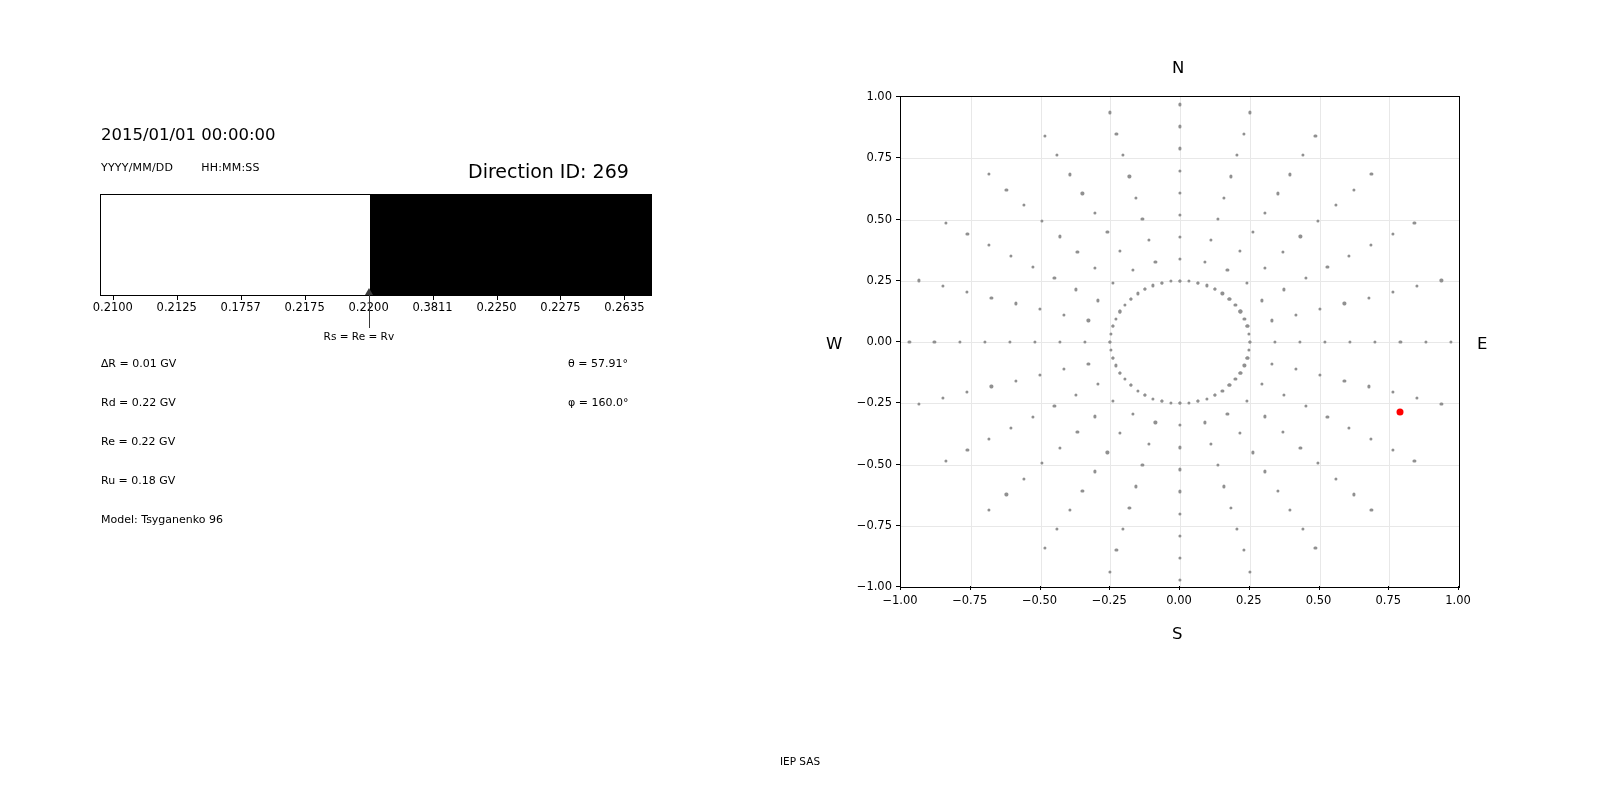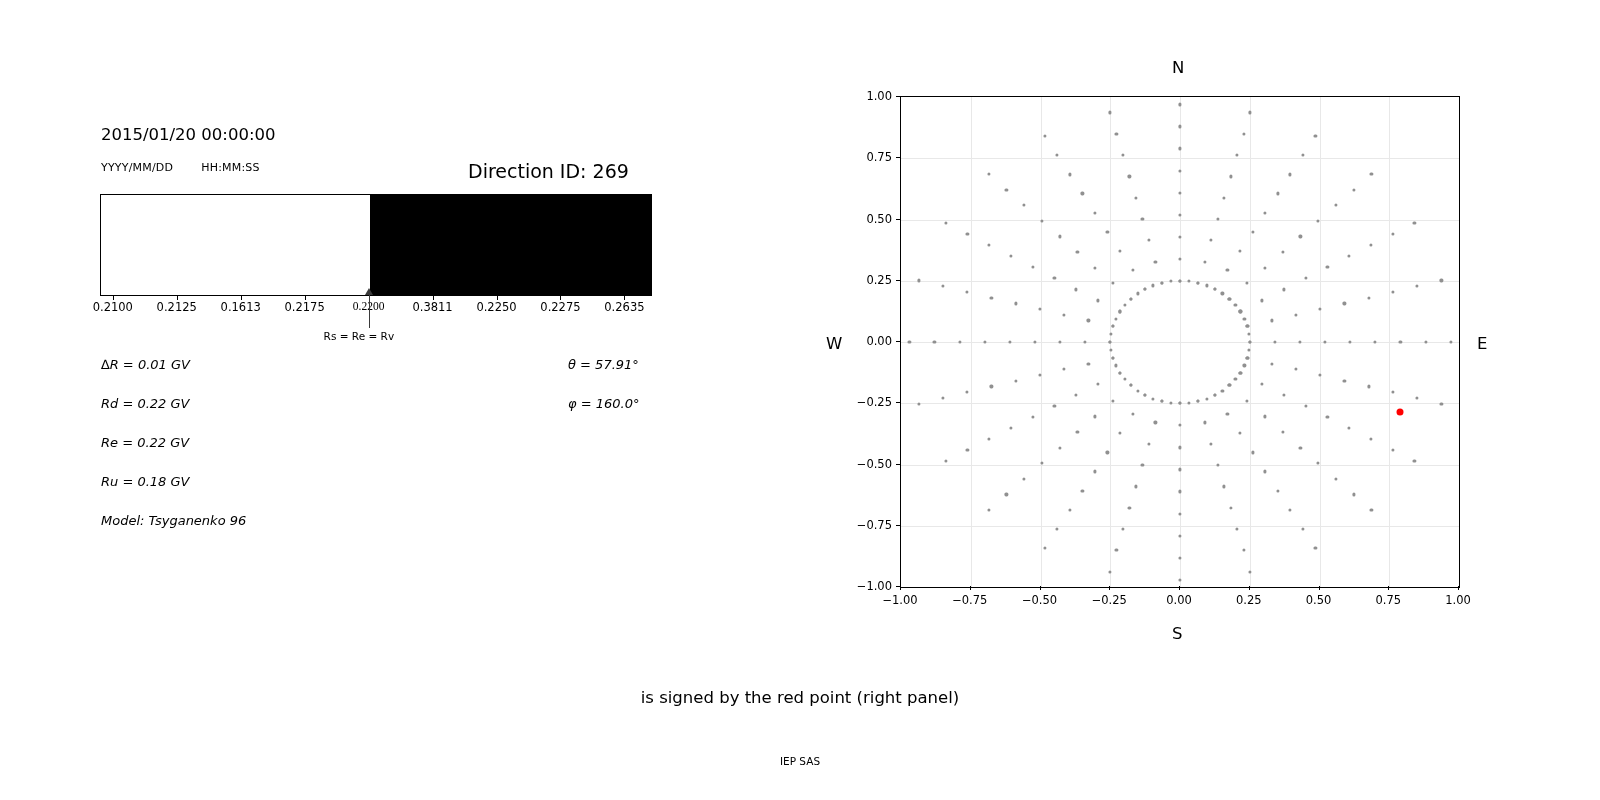--- a/index.html
+++ b/index.html
@@ -119,23 +119,22 @@
   #rs-label {
     position: absolute;
     left: 330px;
     top: 330px;
     font-size: 10.5px;
     white-space: nowrap;
   }
 
   .param {
     position: absolute;
-    font-size: 13px;
-    white-space: nowrap;
-    font-style: italic;
+    font-size: 11px;
+    white-space: nowrap;
   }
   #p-dr    { left: 101px; top: 357px; }
   #p-rd    { left: 101px; top: 396px; }
   #p-re    { left: 101px; top: 435px; }
   #p-ru    { left: 101px; top: 474px; }
   #p-model { left: 101px; top: 513px; }
   #p-theta { left: 568px; top: 357px; }
   #p-phi   { left: 568px; top: 396px; }
 
   
@@ -235,21 +234,21 @@
     text-align: center;
     font-size: 10.5px;
   }
 </style>
 </head>
 <body>
 
 <div id="left-panel">
 
 
-  <div class="info-line" id="datetime">2015/01/20 00:00:00</div>
+  <div class="info-line" id="datetime">2015/01/01 00:00:00</div>
 
   <div id="datetime-fmt">
     <span class="fmt-date">YYYY/MM/DD</span><span class="fmt-time">HH:MM:SS</span>
   </div>
 
   <div id="direction-id">Direction ID: 269</div>
 
   <div id="penumbra-box">
     <div id="penumbra-black" style="left: 268.605px; width: 281.395px; background: rgb(0, 0, 0);"></div>
   </div>
@@ -260,23 +259,23 @@
       <div class="tick" style="left: 204.651px;"></div>
       <div class="tick" style="left: 268.605px;"></div>
       <div class="tick" style="left: 332.558px;"></div>
       <div class="tick" style="left: 396.512px;"></div>
       <div class="tick" style="left: 460.465px;"></div>
       <div class="tick" style="left: 524.419px;"></div>
     </div>
   <div id="penumbra-ticklabels">
       <span style="left: 12.7907px;">0.2100</span>
       <span style="left: 76.7442px;">0.2125</span>
-      <span style="left: 140.698px;">0.1613</span>
+      <span style="left: 140.698px;">0.1757</span>
       <span style="left: 204.651px;">0.2175</span>
-      <span style="left: 268.605px; font-family: Liberation Serif, serif;">0.2200</span>
+      <span style="left: 268.605px;">0.2200</span>
       <span style="left: 332.558px;">0.3811</span>
       <span style="left: 396.512px;">0.2250</span>
       <span style="left: 460.465px;">0.2275</span>
       <span style="left: 524.419px;">0.2635</span>
     </div>
   <div id="rs-marker" style="left: 368.605px;"></div>
   <div id="rs-marker-arrow" style="left: 364.605px;"></div>
   <div id="rs-label" style="left: 323.605px;">Rs = Re = Rv</div>
 
   <div class="param" id="p-dr">∆R = 0.01 GV</div>
@@ -607,15 +606,14 @@
     <div class="axis-tick-y" style="left: 96px; top: 96px;"></div>
     <div class="tick-lbl-y" style="left: 38px; width: 54px; top: 96px;">1.00</div>
   </div>
 
 <div class="compass" id="compass-n">N</div>
 <div class="compass" id="compass-s">S</div>
 <div class="compass" id="compass-w">W</div>
 <div class="compass" id="compass-e">E</div>
 
 <div id="caption">
-  <div>is signed by the red point (right panel)</div>
 </div>
 <div id="footer">IEP SAS</div>
 
 </body></html>

